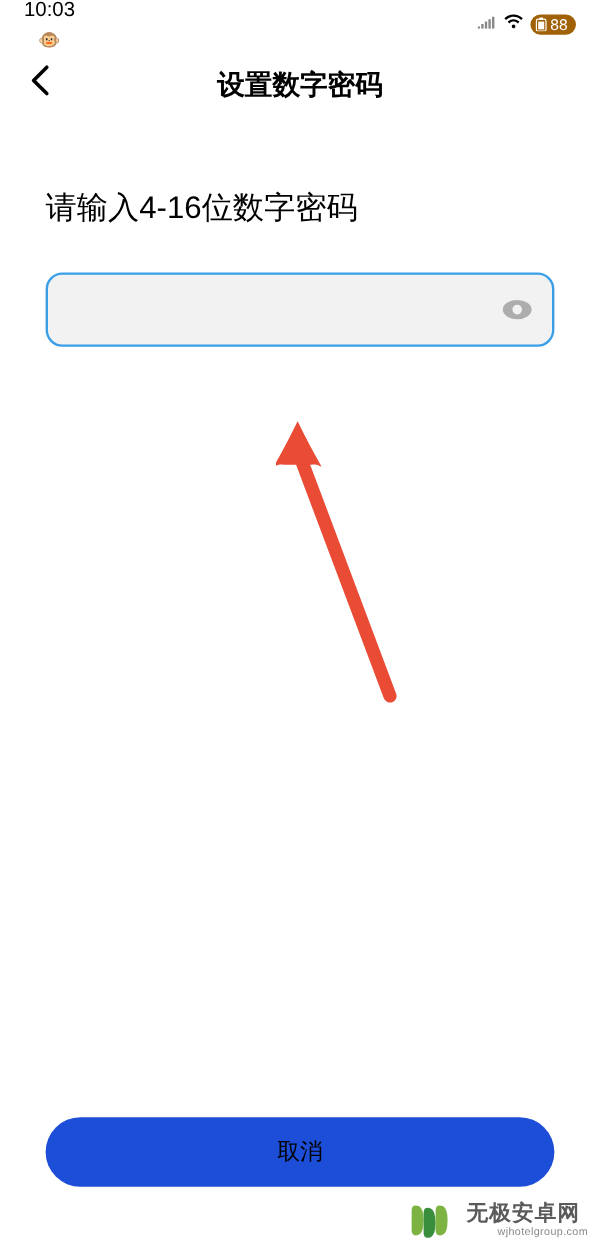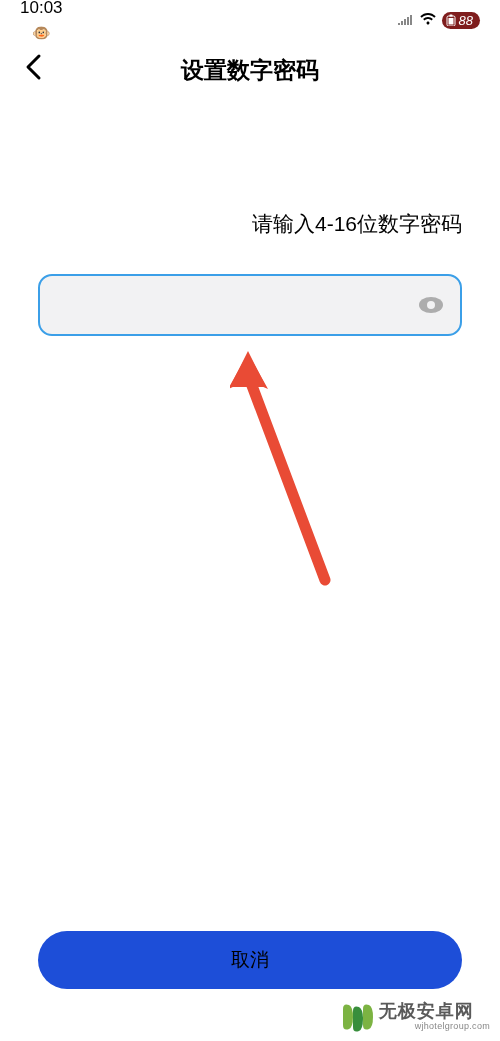--- a/index.html
+++ b/index.html
@@ -40,28 +40,27 @@
       display: flex;
       align-items: center;
       gap: 5px;
     }
     .signal-icon, .wifi-icon {
       color: #000;
     }
     .battery-pill {
       display: flex;
       align-items: center;
-      background: #7f1d1d;
+      background: #a16207;
       color: #fff;
       border-radius: 12px;
       padding: 1px 7px 1px 4px;
       font-size: 13px;
       font-weight: 500;
       gap: 3px;
-      font-style: italic;
     }
     .nav-bar {
       display: flex;
       align-items: flex-end;
       padding: 18px 20px 10px 20px;
       position: relative;
       height: 60px;
     }
     .back-btn {
       position: absolute;
@@ -75,24 +74,24 @@
       flex: 1;
       text-align: center;
       font-size: 23px;
       font-weight: 600;
       color: #000;
     }
     .content {
       padding: 0 38px;
     }
     .prompt-text {
-      text-align: right;
-      font-size: 21px;
-      color: #000;
-      margin-top: 114px;
+      text-align: left;
+      font-size: 26px;
+      color: #000;
+      margin-top: 60px;
       margin-bottom: 36px;
       font-weight: 400;
     }
     .password-field {
       position: relative;
       width: 100%;
       height: 62px;
       background: #f2f2f3;
       border: 2px solid #3b9fe8;
       border-radius: 14px;
@@ -164,20 +163,21 @@
     .watermark-text {
       display: flex;
       flex-direction: column;
       line-height: 1.1;
     }
     .watermark-title {
       font-size: 18px;
       font-weight: 600;
       color: #5a5a5a;
       letter-spacing: 1px;
+      margin-left: 10px;
     }
     .watermark-url {
       font-size: 9px;
       color: #888;
       letter-spacing: 0.3px;
       margin-left: 36px;
     }
   </style>
 </head>
 <body>

